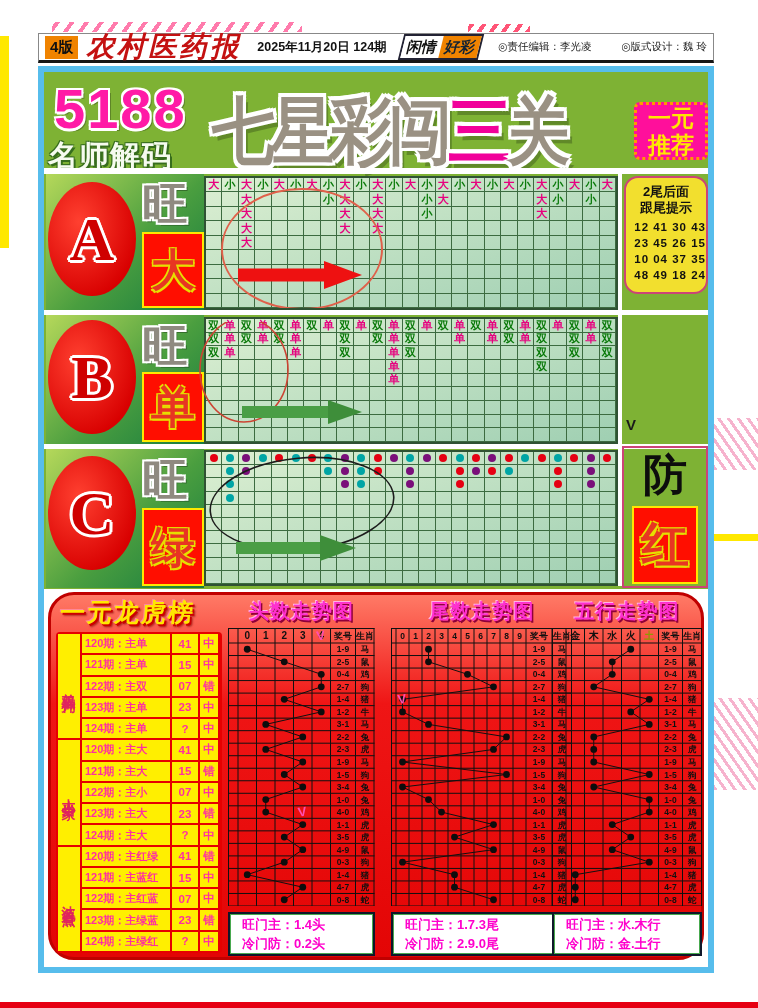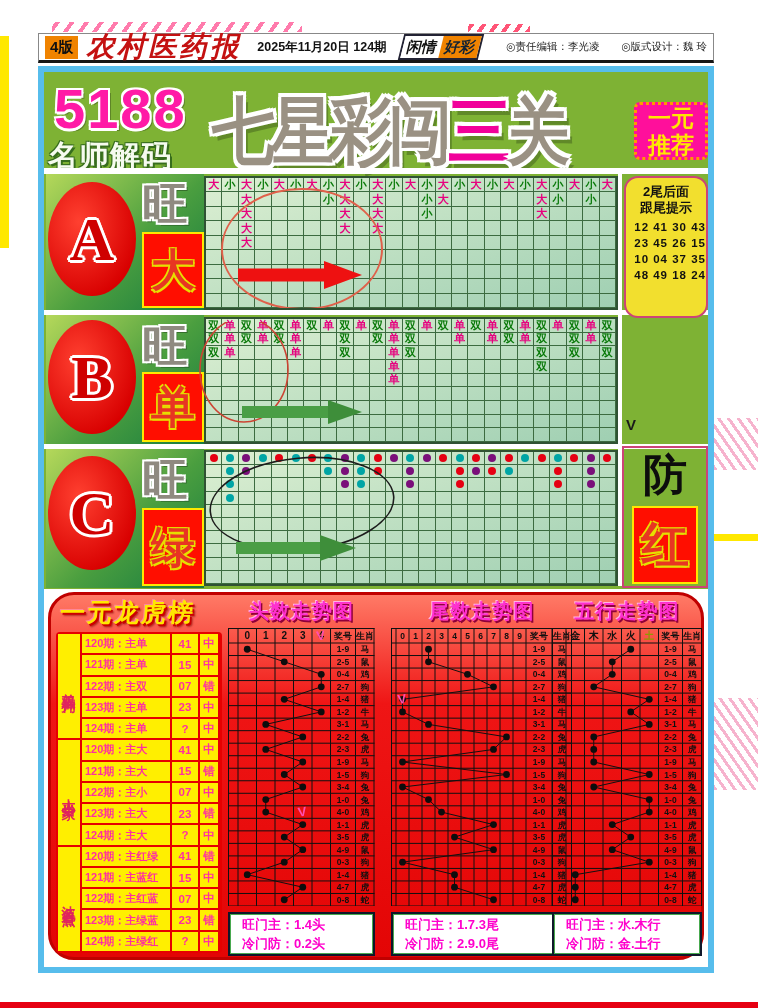--- a/index.html
+++ b/index.html
@@ -22,21 +22,21 @@
   
   #header-bar{left:38px;top:33px;width:676px;height:30px;background:#ffffff;
     border:1px solid #888;border-bottom:3px solid #161616;display:flex;align-items:center;box-sizing:border-box;padding:0 6px;}
   #edition{background:#f08300;color:#101010;font-size:15px;font-weight:900;padding:2px 5px;margin-right:8px;}
   #paper{font-family:"Liberation Serif","DejaVu Serif",serif;font-size:28px;font-weight:900;font-style:italic;
     color:#c41111;letter-spacing:3px;}
   #date{font-size:12.5px;font-weight:700;color:#111;margin-left:16px;}
   #column-flag{display:flex;margin-left:14px;transform:skewX(-14deg);border:2px solid #223;height:22px;line-height:22px;}
   #col-left{background:#ffffff;color:#111;font-size:15px;font-weight:700;padding:0 4px;}
   #col-right{background:#f08300;color:#123;font-size:15px;font-weight:700;padding:0 4px;}
-  #credits{margin-left:auto;font-size:10.5px;color:#222;display:flex;gap:22px;white-space:nowrap;}
+  #credits{margin-left:auto;font-size:10.5px;color:#222;display:flex;gap:30px;white-space:nowrap;}
 
   
   #frame{left:38px;top:66px;width:676px;height:907px;box-sizing:border-box;
     border:6px solid #57bdec;background:#ffffff;}
   #green-top{left:44px;top:72px;width:664px;height:517px;background:#7eb234;}
   .wsep{background:#ffffff;}
   #sep0{left:44px;top:168px;width:664px;height:6px;}
   #sep1{left:44px;top:310px;width:664px;height:5px;}
   #sep2{left:44px;top:444px;width:664px;height:5px;}
   #vline{left:618px;top:174px;width:4px;height:412px;background:#ffffff;}
@@ -79,21 +79,21 @@
   #grid-b{left:204px;top:317px;width:414px;height:127px;}
   #grid-c{left:204px;top:450px;width:414px;height:136px;}
   .gcell{border-right:1px solid #3c6b40;border-bottom:1px solid #3c6b40;display:flex;align-items:center;justify-content:center;
     font-weight:900;font-size:11px;line-height:1;overflow:hidden;}
   .dot{width:8px;height:8px;border-radius:50%;}
 
   .ann{position:absolute;pointer-events:none;}
 
   
   .ybox{background:#f2df2e;border:2px solid #cc4477;border-radius:14px;box-sizing:border-box;text-align:center;}
-  #tip-box{left:624px;top:176px;width:84px;height:142px;padding-top:6px;}
+  #tip-box{left:624px;top:176px;width:84px;height:118px;padding-top:6px;}
   .tip-title{font-size:13px;font-weight:900;color:#111;line-height:16px;}
   .tip-row{font-size:11.5px;font-weight:900;color:#111;line-height:15px;letter-spacing:1px;margin-top:1px;text-align:right;}
   #tenyear-box{left:624px;top:322px;width:84px;height:122px;padding-top:4px;}
   #tenyear-label{font-size:10px;font-weight:700;color:#111;}
   #fang-frame{left:622px;top:446px;width:86px;height:142px;border:2px solid #cc4477;box-sizing:border-box;}
   #fang{left:624px;top:448px;width:82px;height:54px;font-size:44px;font-weight:900;color:#0d0d0d;text-align:center;line-height:54px;}
   #hong{left:632px;top:506px;width:66px;height:78px;font-size:48px;}
   #stray-v{left:626px;top:416px;font-size:15px;font-weight:900;color:#1a1a1a;}
 
   

